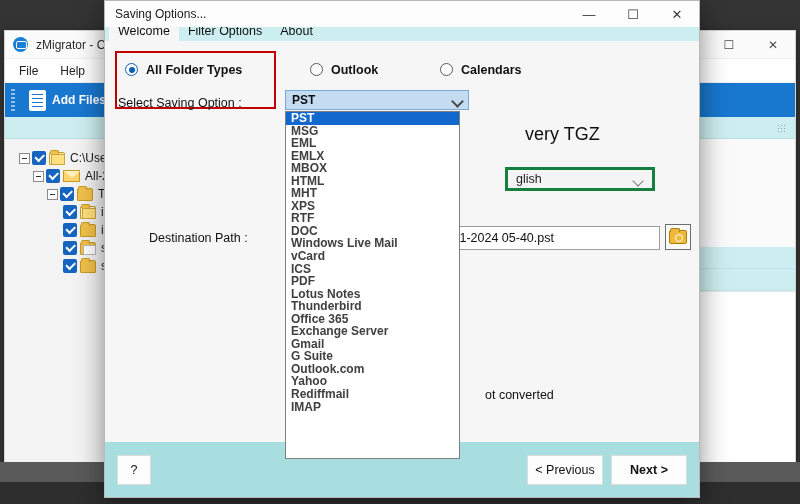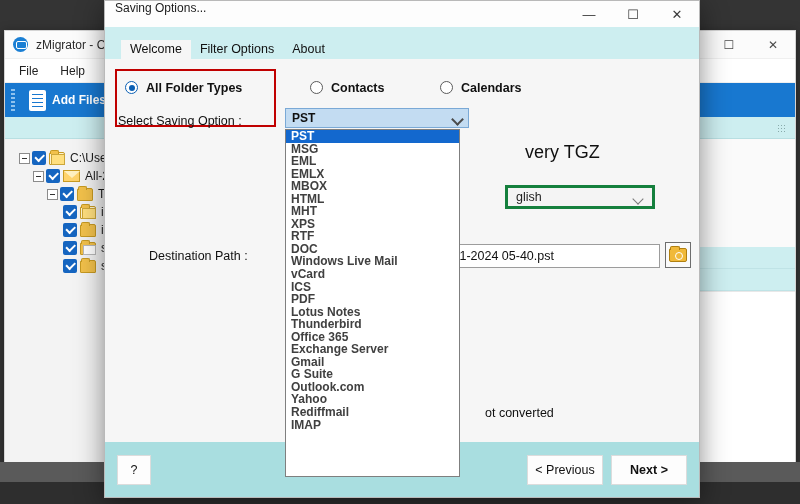--- a/index.html
+++ b/index.html
@@ -105,29 +105,29 @@
   #dp-white { position:absolute; left:0; right:0; top:152px; bottom:0; background:#fff; border-top:1px solid #e8e8e8;}
 
   
   #dialog {
     position:absolute; left:104px; top:0px; width:596px; height:498px;
     background:#f6f6f6; border:1px solid #b9b9b9;
     box-shadow:0 6px 26px rgba(0,0,0,.45);
     display:flex; flex-direction:column; overflow:visible;
   }
   #dlg-title {
-    height:26px; background:#fdfdfd; display:flex; 
+    height:26px; background:#fdfdfd; display:flex; align-items:center;
     padding-left:10px; font-size:12px; color:#1b1b1b; position:relative; flex:0 0 auto;
   }
   #dlg-winbtns { position:absolute; right:0; top:0; height:26px; display:flex; }
   .dwb { width:44px; height:26px; display:flex; align-items:center; justify-content:center;
          color:#3a3a3a; font-size:13px; }
 
-  #dlg-tabstrip { height:32px; background:#cdeef0; display:flex; align-items:flex-end;
-                  padding-left:16px; flex:0 0 auto; }
+  #dlg-tabstrip { height:14px; background:#cdeef0; display:flex; align-items:flex-end;
+                  padding-left:4px; flex:0 0 auto; }
   .dtab-item { padding:2px 9px 3px 9px; font-size:12.5px; color:#101010; }
   .dtab-item.active { background:#f6f6f6; font-weight:400; }
 
   #dlg-content { position:relative; flex:1; background:#f6f6f6; }
 
   #hl-box { position:absolute; left:10px; top:10px; width:161px; height:58px;
             border:2px solid #c00000; pointer-events:none; }
 
   .radio-row { position:absolute; top:22px; left:0; right:0; height:18px; }
   .radio { position:absolute; display:flex; align-items:flex-start; gap:8px; font-size:12.5px; font-weight:700; color:#101010;}
@@ -319,21 +319,21 @@
 
       <div id="hl-box"></div>
 
       <div class="radio-row">
         <label class="radio" style="left:20px;">
           <span class="rdo on"></span>
           <span>All Folder Types</span>
         </label>
         <label class="radio" style="left:205px;">
           <span class="rdo"></span>
-          <span>Contacts</span>
+          <span>Outlook</span>
         </label>
         <label class="radio" style="left:335px;">
           <span class="rdo"></span>
           <span>Calendars</span>
         </label>
       </div>
 
       <div id="lbl-saving">Select Saving Option :</div>
 
       <div id="combo-closed">

